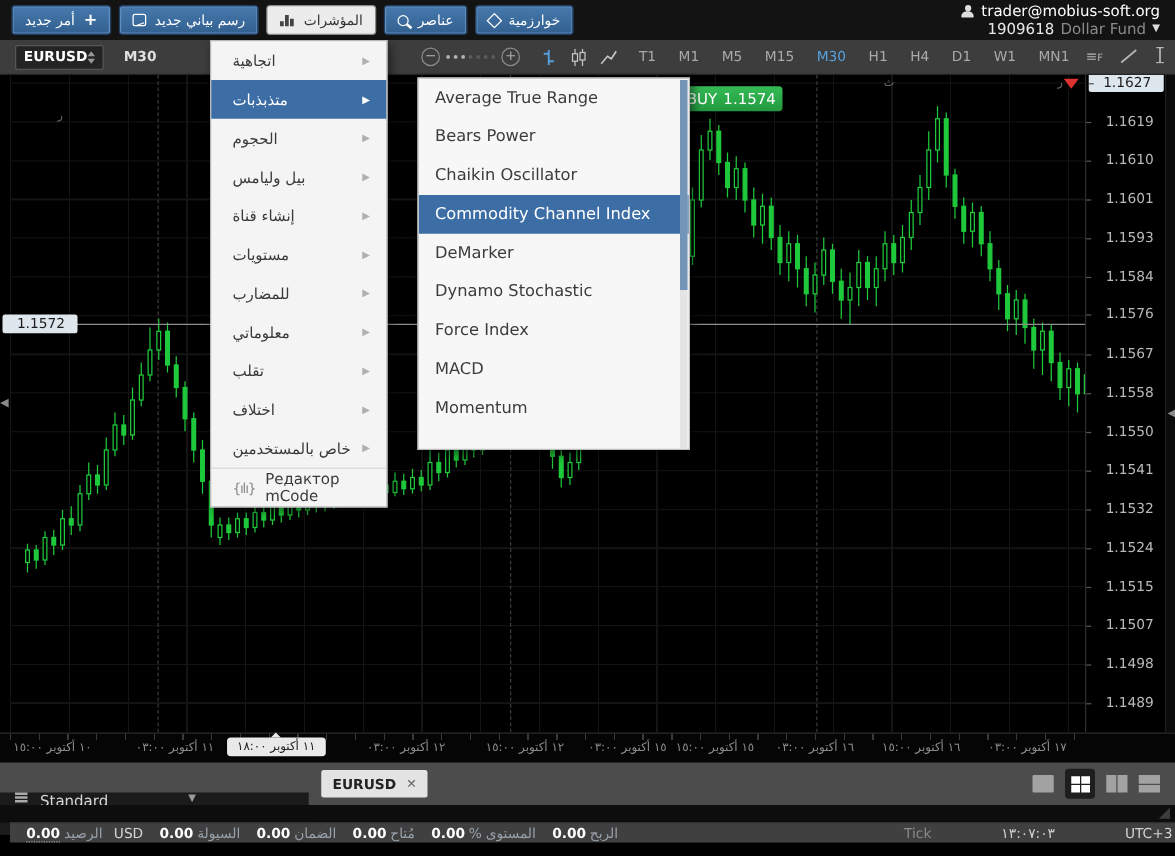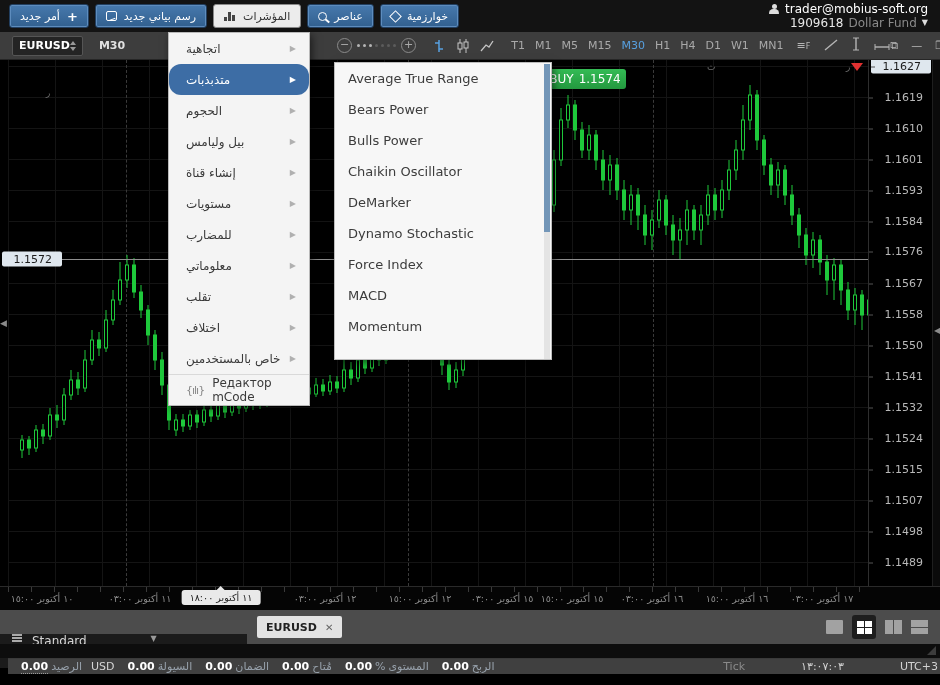--- a/index.html
+++ b/index.html
@@ -48,21 +48,21 @@
   .spin .dn{border-top:4px solid #999;}
   .period{margin-left:16px;font-size:11px;color:#e0e0e0;font-weight:bold;}
   .zoomgrp{margin-left:212px;display:flex;align-items:center;gap:5px;}
   .zbtn{width:15px;height:15px;border:1px solid #8a8a8a;border-radius:50%;color:#aaa;font-size:11px;
         line-height:12px;text-align:center;}
   .zdots{display:flex;gap:3px;align-items:center;}
   .zdots i{width:3px;height:3px;border-radius:50%;background:#b5b5b5;}
   .zdots i.dim{background:#5c5c5c;}
   .typegrp{margin-left:16px;display:flex;align-items:center;gap:10px;}
   .typegrp svg{display:block;}
-  .tfgrp{margin-left:14px;display:flex;gap:4px;font-size:11px;}
+  .tfgrp{margin-left:14px;display:flex;gap:12px;font-size:11px;}
   .tf{padding:2px 3px;color:#a9a9a9;}
   .tf.active{color:#57a0e0;}
   .toolgrp{margin-left:10px;display:flex;align-items:center;gap:14px;color:#b5b5b5;}
   .tool-eqf{font-size:11px;letter-spacing:0;}
   .tool-eqf b{font-size:8px;font-weight:normal;}
   .winctl{margin-left:auto;display:flex;align-items:center;gap:13px;padding-right:10px;color:#b9b9b9;font-size:11px;}
   .winctl span{line-height:1;}
 
   
   .chart{position:absolute;left:0;top:60px;width:940px;height:526px;background:#000;overflow:hidden;}
@@ -138,21 +138,21 @@
   .tickgrp{margin-left:auto;padding-right:10px;display:flex;gap:13px;align-items:center;}
   .tickgrp .tl{color:#8a8a8a;}
   .tickgrp .tt{color:#d2d2d2;margin-left:43px;}
 
   
   .menu1{position:absolute;left:168px;top:32px;width:142px;background:#f4f4f4;border:1px solid #b9b9b9;
          box-shadow:2px 3px 8px rgba(0,0,0,.55);z-index:40;}
   .m1-item{height:31px;display:flex;align-items:center;justify-content:space-between;
            padding:0 13px 0 17px;font-size:12px;color:#3a3a3a;}
   .m1-item .arr{color:#b0b0b0;font-size:8px;}
-  .m1-item.active{background:#3d6da5;color:#fff;border-radius:12px;}
+  .m1-item.active{background:#3d6da5;color:#fff;}
   .m1-item.active .arr{color:#fff;}
   .m1-item .mlabel{display:flex;align-items:center;gap:8px;}
   .m1-item.editor{border-top:1px solid #d9d9d9;}
   .mcode{color:#8a8a8a;font-size:11px;letter-spacing:-1px;}
 
   .menu2{position:absolute;left:334px;top:62px;width:218px;height:298px;background:#f7f7f7;
          border:1px solid #bdbdbd;box-shadow:2px 3px 8px rgba(0,0,0,.55);z-index:41;overflow:hidden;}
   .m2-item{height:31px;line-height:31px;padding-left:13px;font-size:13px;color:#3c3c3c;white-space:nowrap;}
   .m2-item.active{background:#3d6da5;color:#fff;}
   .m2-scroll{position:absolute;right:1px;top:1px;width:6px;height:296px;background:#e4e4e4;}
@@ -743,22 +743,22 @@
         </span>
 
       </div>
     </div>
 
   <div class="menu2">
     <div>
 
     <div class="m2-item">Average True Range</div>
         <div class="m2-item">Bears Power</div>
-        <div class="m2-item">Bulls Power</div>
         <div class="m2-item">Chaikin Oscillator</div>
+        <div class="m2-item active">Commodity Channel Index</div>
         <div class="m2-item">DeMarker</div>
         <div class="m2-item">Dynamo Stochastic</div>
         <div class="m2-item">Force Index</div>
         <div class="m2-item">MACD</div>
         <div class="m2-item">Momentum</div>
       </div>
     <div class="m2-scroll">
         <div class="m2-thumb"></div>
       </div>
   </div>

